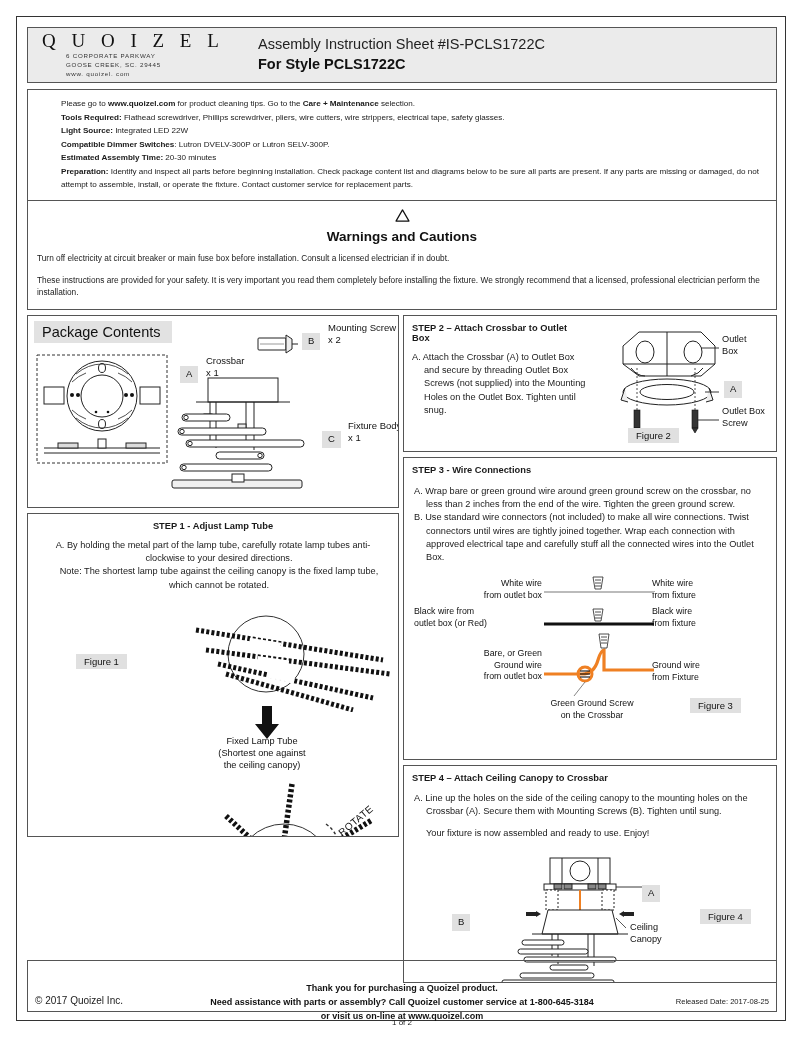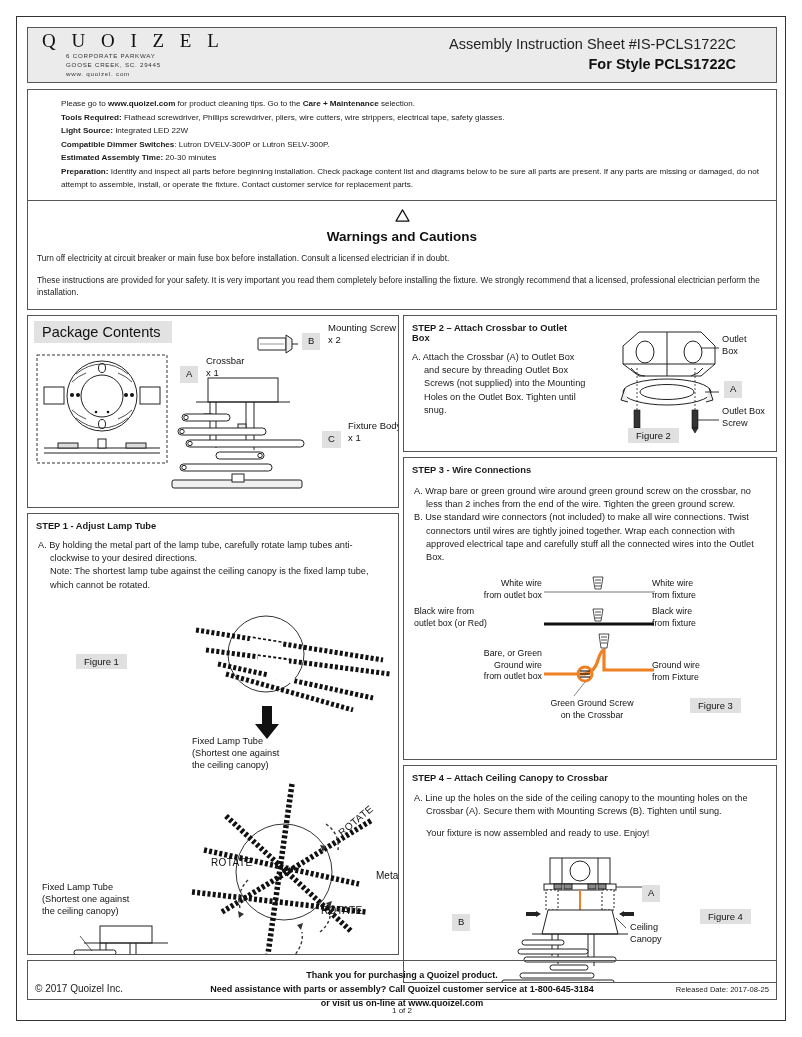--- a/index.html
+++ b/index.html
@@ -34,21 +34,21 @@
   .logo-block { padding-left: 14px; width: 230px; }
   .logo-word {
     font-family: "Liberation Serif", serif;
     font-size: 19px; letter-spacing: 5.5px; color: #111;
     line-height: 1.05;
   }
   .logo-addr {
     font-size: 6.2px; letter-spacing: .75px; color: #333;
     line-height: 1.45; margin-top: 1px; padding-left: 24px;
   }
-  .header-titles { flex: 1; text-align: right; padding-right: 40px; }
+  .header-titles { flex: 1; text-align: left; padding-right: 40px; }
   .h-title1 { font-size: 14.5px; color: #222; line-height: 1.35; }
   .h-title2 { font-size: 14.5px; font-weight: bold; color: #111; line-height: 1.35; }
 
   
   .intro {
     margin-top: 6px;
     border: 1px solid #555;
     padding: 7px 9px 8px 9px;
     font-size: 8.1px;
     line-height: 1.62;
@@ -91,44 +91,44 @@
     color: #111;
   }
   .tag {
     display:inline-block; background:#e0e0e0; color:#111;
     font-size: 9.5px; padding: 2px 5px; line-height:1.1;
     border:1px solid transparent;
   }
   .partlabel { font-size: 9.5px; line-height: 1.25; color:#111; }
 
   
-  .step1 { margin-top: 5px; height: 442px; overflow:hidden; }
+  .step1 { margin-top: 5px; height: 324px; overflow:hidden;text-align:center; }
   .step-head { font-size: 9.3px; font-weight: bold; padding: 7px 8px 0 8px; }
   .step-body { font-size: 9.2px; line-height: 1.42; padding: 8px 10px 0 10px; }
   .hang { padding-left: 12px; text-indent: -12px; }
 
   
   .p2 { height: 137px; overflow:hidden; }
   .p3 { margin-top: 5px; height: 303px; overflow:hidden; }
   .p4 { margin-top: 5px; height: 218px; overflow:hidden; }
 
   .figtag {
     background:#e0e0e0; font-size: 9.5px; padding: 2px 8px;
     display:inline-block; color:#111;
   }
   .dlabel { font-size: 9.2px; line-height:1.3; color:#111; }
   .dlabel-sm { font-size: 8.8px; line-height:1.3; color:#111; }
 
   
   .footer {
     margin-top: 5px;
     border: 1px solid #555;
-    height: 40px; position: relative;
+    height: 52px; position: relative;
     text-align: center;
-    padding-top: 8px;
+    padding-top: 21px;
   }
   .f-line { font-size: 9px; font-weight: bold; line-height: 1.53; color:#111; }
   .copyr { position:absolute; left: 7px; bottom: 5px; font-size: 10px; }
   .relD  { position:absolute; right: 7px; bottom: 5px; font-size: 7.6px; }
   .pagenum {
     margin-top: 6px; text-align:center; font-size: 8px; color:#222;
   }
 
   svg { display:block; }
   .abs { position:absolute; }

